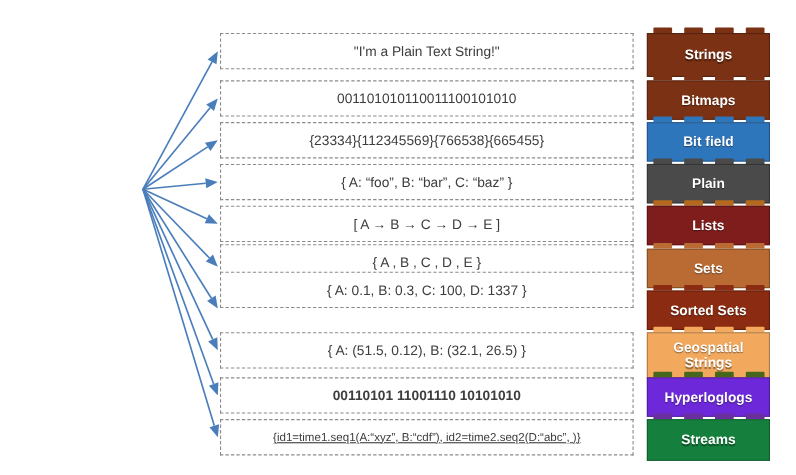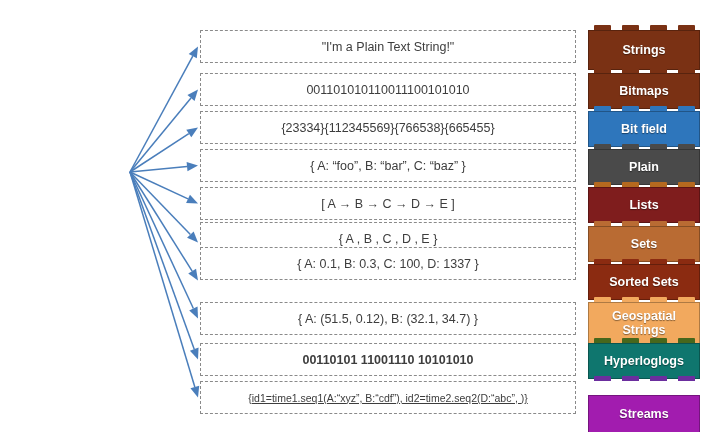--- a/index.html
+++ b/index.html
@@ -120,21 +120,21 @@
       <div class="value-box" style="top: 187px;">
         <span>[ A → B → C → D → E ]</span>
       </div>
       <div class="value-box" style="top: 222px;">
         <span>{  A , B , C , D , E  }</span>
       </div>
       <div class="value-box" style="top: 247px;">
         <span>{ A: 0.1, B: 0.3, C: 100, D: 1337 }</span>
       </div>
       <div class="value-box" style="top: 302px;">
-        <span>{ A: (51.5, 0.12), B: (32.1, 34.7)  }</span>
+        <span>{ A: (51.5, 0.12), B: (32.1, 26.5)  }</span>
       </div>
       <div class="value-box" style="top: 343px; font-weight: bold;">
         <span>00110101 11001110 10101010</span>
       </div>
       <div class="value-box small" style="top: 381px; text-decoration: underline;">
         <span>{id1=time1.seq1(A:“xyz”, B:“cdf”), id2=time2.seq2(D:“abc”, )}</span>
       </div>
     </div>
   <div id="bricks">
       <div class="studs" style="top: 25px;">
@@ -208,27 +208,27 @@
       </div>
       <div class="brick" style="top: 302px; height: 42px; background: rgb(242, 169, 94);">
         <span>Geospatial Strings</span>
       </div>
       <div class="studs" style="top: 338px;">
         <div class="stud" style="background: rgb(71, 103, 28);"></div>
         <div class="stud" style="background: rgb(71, 103, 28);"></div>
         <div class="stud" style="background: rgb(71, 103, 28);"></div>
         <div class="stud" style="background: rgb(71, 103, 28);"></div>
       </div>
-      <div class="brick" style="top: 343px; height: 36px; background: #0f766e;">
+      <div class="brick" style="top: 343px; height: 36px; background: #6d28d9;">
         <span>Hyperloglogs</span>
       </div>
       <div class="studs" style="top: 376px;">
         <div class="stud" style="background: rgb(107, 46, 158);"></div>
         <div class="stud" style="background: rgb(107, 46, 158);"></div>
         <div class="stud" style="background: rgb(107, 46, 158);"></div>
         <div class="stud" style="background: rgb(107, 46, 158);"></div>
       </div>
-      <div class="brick" style="top: 395px; height: 38px; background: #a21caf;">
+      <div class="brick" style="top: 381px; height: 38px; background: #15803d;">
         <span>Streams</span>
       </div>
     </div>
 
 </div>
 
 </body></html>

